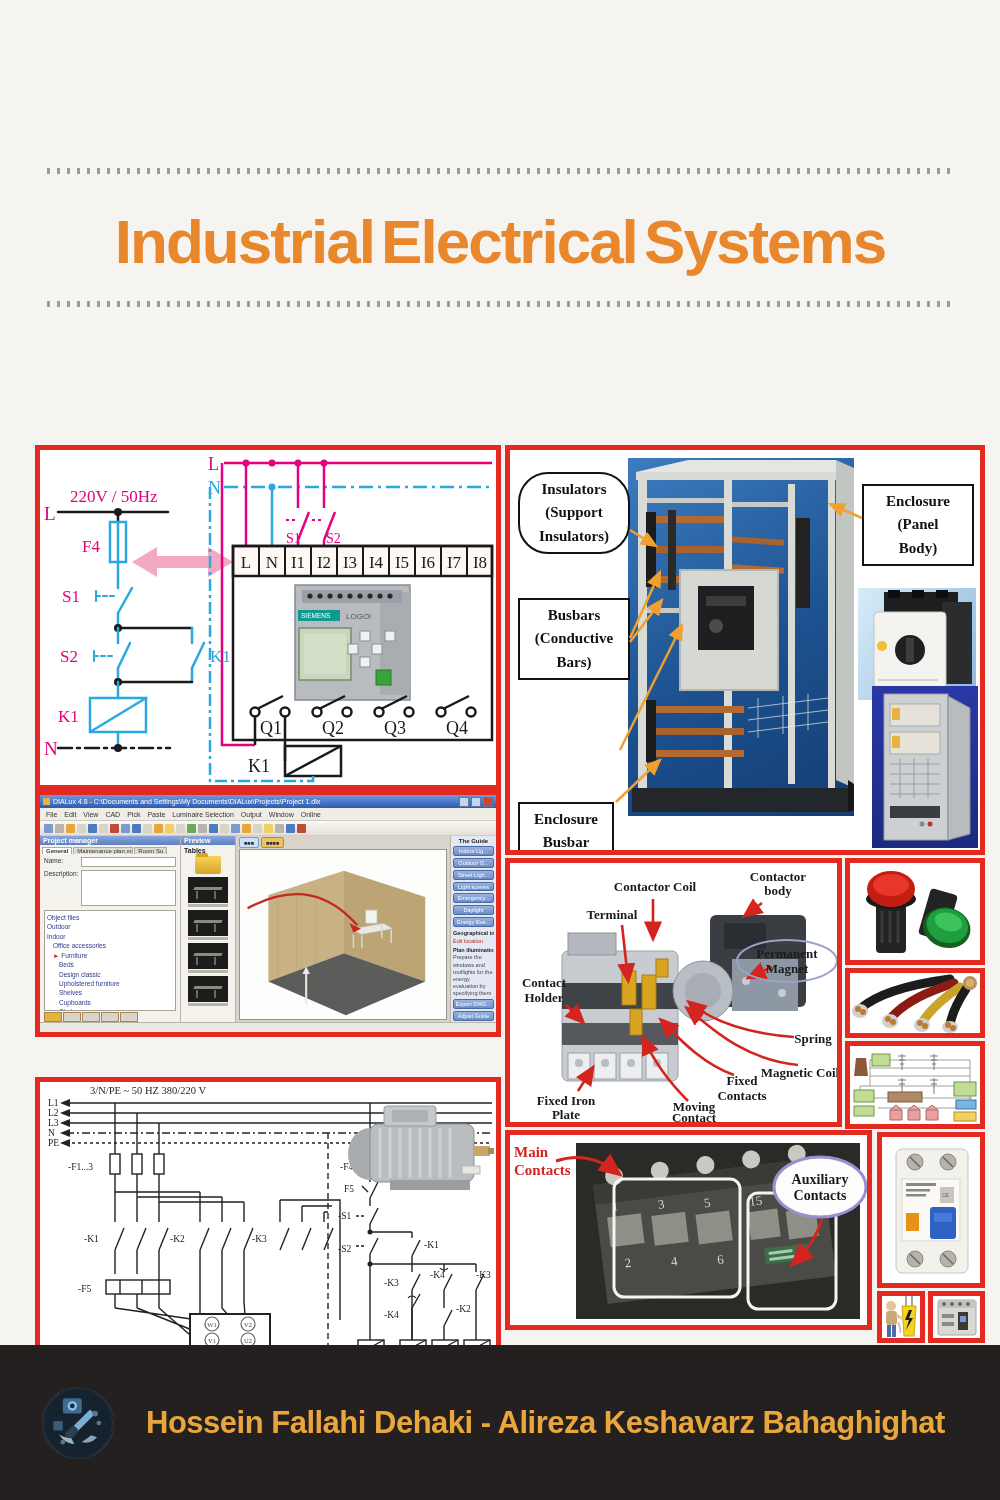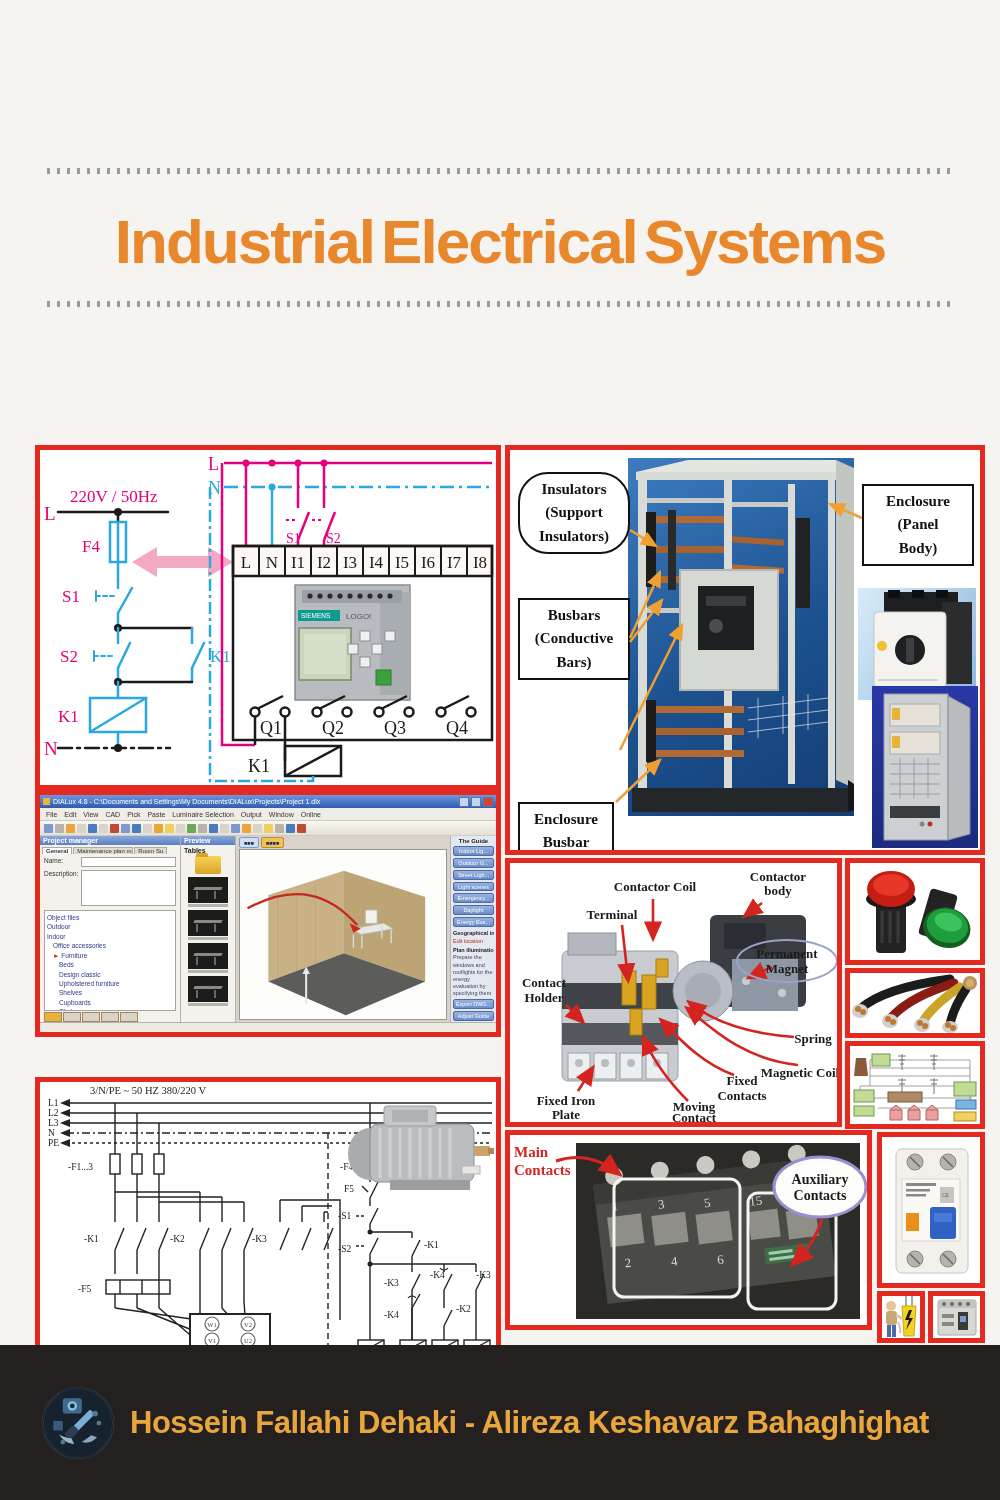--- a/index.html
+++ b/index.html
@@ -73,21 +73,21 @@
   .gtitle{font-size:6px;font-weight:bold;color:#222;text-align:center;}
   .gbtn{background:linear-gradient(#9ab4e0,#6a8cc8);border:1px solid #4a6aa8;border-radius:2px;color:#fff;
         text-align:center;padding:1px 0;white-space:nowrap;overflow:hidden;}
   .gsec{font-weight:bold;color:#222;margin-top:1px;white-space:nowrap;overflow:hidden;}
   .glink{color:#b03020;white-space:nowrap;overflow:hidden;}
   .gtext{color:#445;line-height:1.3;}
   .dlx-status{position:absolute;bottom:0;left:0;right:0;height:9px;background:#ece9e2;border-top:1px solid #b8b4aa;}
   
   .footer{position:absolute;left:0;top:1345px;width:1000px;height:155px;background:#242020;
           display:flex;align-items:center;}
-  .authors{color:#e9a63c;font-size:31px;font-weight:bold;letter-spacing:-0.5px;margin-left:14px;}
+  .authors{color:#e9a63c;font-size:31px;font-weight:bold;letter-spacing:-0.5px;margin-left:30px;}
   .logo{width:76px;height:76px;margin-left:40px;flex:0 0 auto;}
   
   text{font-family:"Liberation Serif",serif;}
   .sf{font-family:"Liberation Sans",sans-serif;}
 </style>
 </head>
 <body>
 
 <div class="cover">
 

